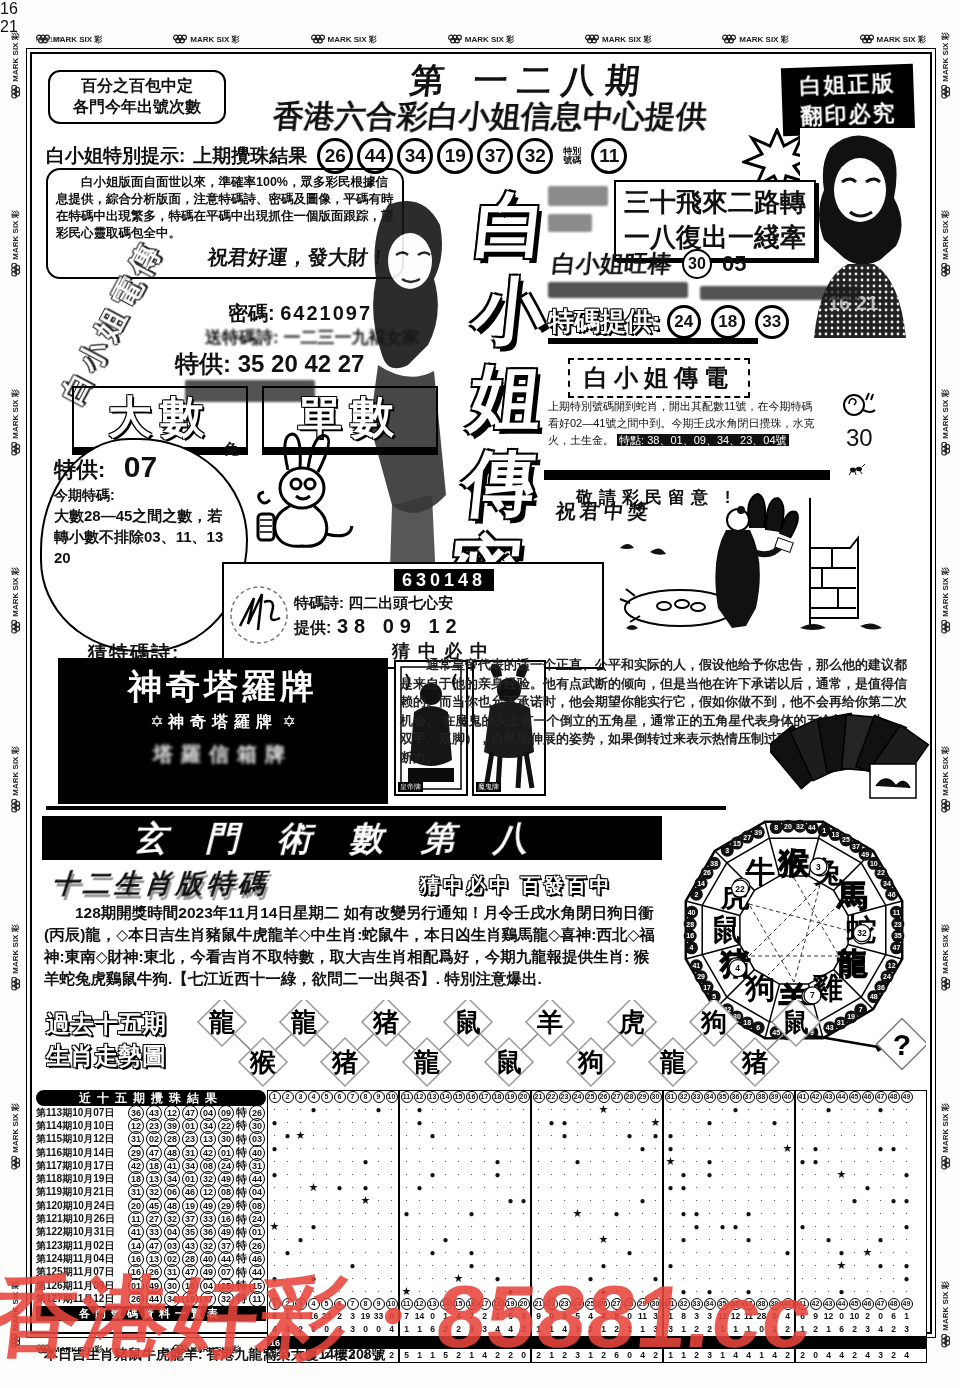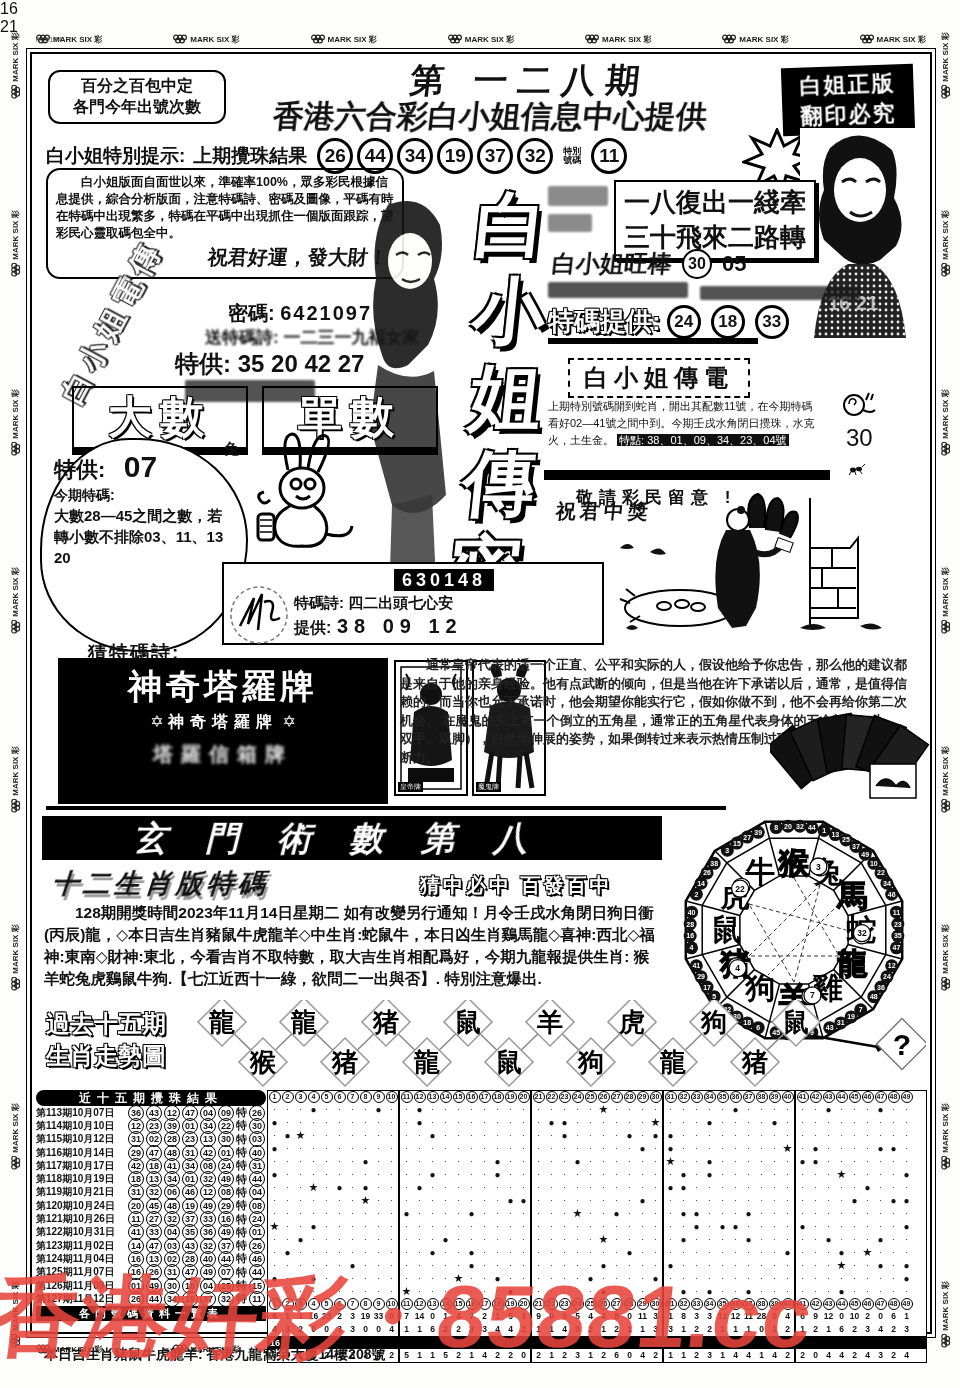--- a/index.html
+++ b/index.html
@@ -546,20 +546,21 @@
       <span class="invbar" style="font-size:18px;letter-spacing:4px;padding:1px 8px;">630148</span>
     </div>
     <div class="b" style="font-size:15px;margin-top:3px;">
       <span>特碼詩:</span>
       <span class="dist">四二出頭七心安</span>
     </div>
     <div class="b" style="font-size:20px;margin-top:2px;">
       <span style="font-size:16px;">提供:</span>
       <span style="letter-spacing:6px;">38 09 12</span>
     </div>
+    <div class="b" style="font-size:18px;text-align:center;letter-spacing:8px;">猜中必中</div>
   </div>
   <svg class="abs" style="left:228px;top:578px;" width="62" height="74" viewBox="0 0 62 74">
     <circle cx="31" cy="37" r="28" fill="none" stroke="#777" stroke-width="1.5" stroke-dasharray="4 3"></circle>
     <path d="M12 48 L26 20 L20 46 L34 16 L30 52 M36 24 Q48 20 44 34 Q40 46 52 40" fill="none" stroke="#000" stroke-width="2.5"></path>
   </svg>
 
   <div class="abs" style="left:58px;top:658px;width:330px;height:140px;background:#000;color:#fff;text-align:center;padding-top:6px;">
     <div class="b outl dist" style="font-size:34px;letter-spacing:4px;color:#fff;text-shadow:none;">神奇塔羅牌</div>
     <div style="font-size:16px;font-weight:bold;margin-top:2px;">
       <span>✡</span>
@@ -583,22 +584,22 @@
     <path d="M22 18 Q14 4 24 4 Q30 8 30 16 M52 18 Q60 4 50 4 Q44 8 44 16" fill="#111"></path>
     <circle cx="37" cy="30" r="12" fill="#111"></circle>
     <path d="M18 46 Q37 36 58 48 L62 92 Q37 104 12 92 Z" fill="#1a1a1a"></path>
     <path d="M20 92 L14 128 M54 92 L60 128 M28 96 L26 128 M48 96 L46 128" stroke="#111" stroke-width="5"></path>
   </svg>
   <div class="abs" style="left:476px;top:782px;font-size:7px;color:#fff;background:#000;padding:0 2px;">魔鬼牌</div>
 
   <div class="abs smudge" style="left:548px;top:186px;width:60px;height:20px;opacity:.5;"></div>
   <div class="abs smudge" style="left:548px;top:214px;width:44px;height:18px;opacity:.5;"></div>
   <div class="abs" style="left:614px;top:180px;border:2px solid #000;box-shadow:3px 3px 0 #000;padding:3px 8px;background:#fff;">
+    <div class="b" style="font-size:26px;white-space:nowrap;">三十飛來二路轉</div>
     <div class="b" style="font-size:26px;white-space:nowrap;">一八復出一綫牽</div>
-    <div class="b" style="font-size:26px;white-space:nowrap;">三十飛來二路轉</div>
   </div>
   <div class="abs" style="left:552px;top:248px;display:flex;align-items:center;gap:8px;">
     <span class="b brush dist" style="font-size:24px;">白小姐旺棒</span>
     <span class="cnum sm" style="width:26px;height:26px;font-size:16px;border-width:2px;">30</span>
     <span class="b" style="font-size:22px;">05</span>
   </div>
   <div class="abs smudge" style="left:548px;top:282px;width:140px;height:16px;"></div>
   <div class="abs smudge" style="left:700px;top:286px;width:160px;height:14px;"></div>
   <div class="abs" style="left:548px;top:304px;display:flex;align-items:center;gap:4px;">
     <span class="b outl dist" style="font-size:26px;">特碼提供:</span>

